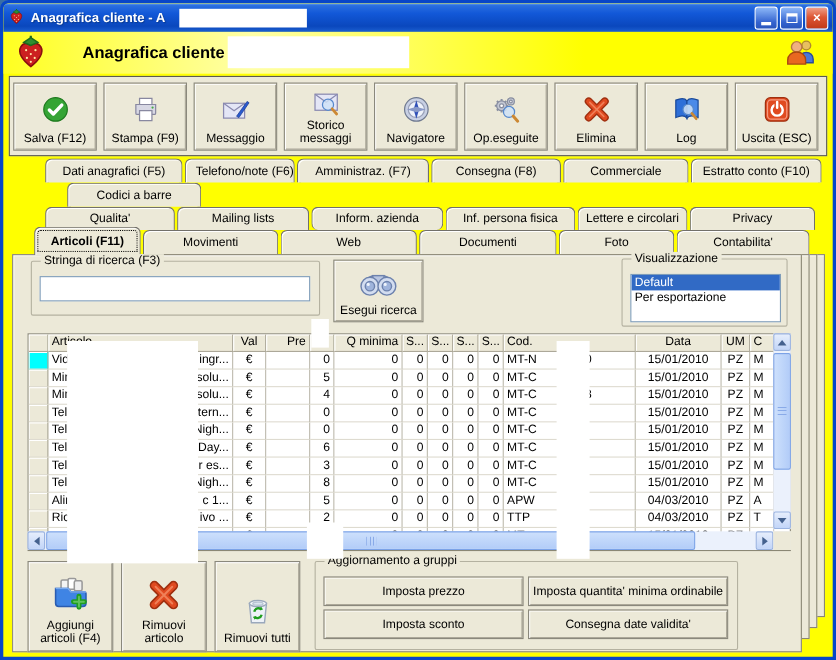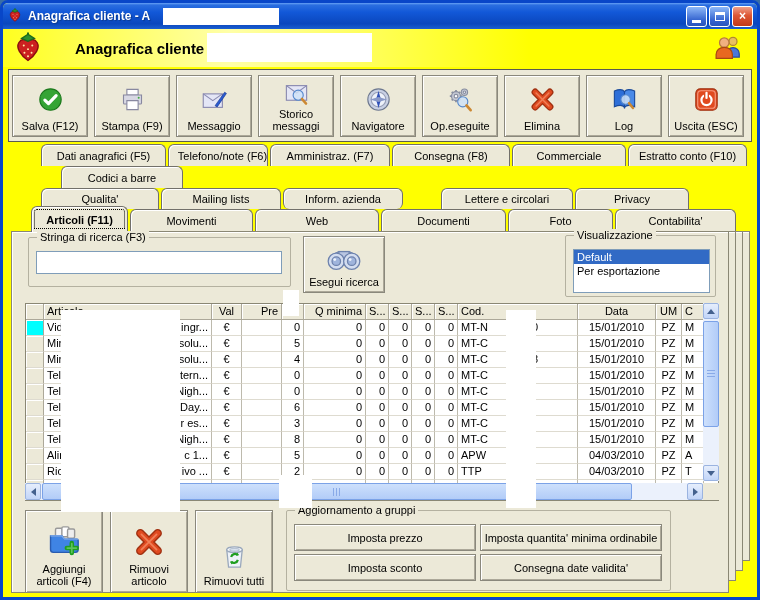--- a/index.html
+++ b/index.html
@@ -271,21 +271,22 @@
         <div class="tab" style="width: 114px;">Commerciale</div>
         <div class="tab" style="width: 119px;">Estratto conto (F10)</div>
       </div>
       <div class="tabrow" style="left: 58px; top: 163px; height: 22px;">
         <div class="tab" style="width: 122px;">Codici a barre</div>
       </div>
       <div class="tabrow" style="left: 38px; top: 185px; height: 21px;">
         <div class="tab" style="width: 118px;">Qualita'</div>
         <div class="tab" style="width: 120px;">Mailing lists</div>
         <div class="tab" style="width: 120px; border-radius: 6px;">Inform. azienda</div>
-        <div class="tab" style="width: 132px; margin-left: 36px;">Lettere e circolari</div>
+        <div class="tab" style="width: 118px;">Inf. persona fisica</div>
+        <div class="tab" style="width: 100px;">Lettere e circolari</div>
         <div class="tab" style="width: 114px;">Privacy</div>
       </div>
       <div class="tabrow" style="left: 28px; top: 206px; height: 22px;">
         <div class="tab active" style="width: 97px;">Articoli (F11)</div>
         <div class="tab" style="width: 123px;">Movimenti</div>
         <div class="tab" style="width: 124px;">Web</div>
         <div class="tab" style="width: 125px;">Documenti</div>
         <div class="tab" style="width: 105px;">Foto</div>
         <div class="tab" style="width: 121px;">Contabilita'</div>
       </div>

